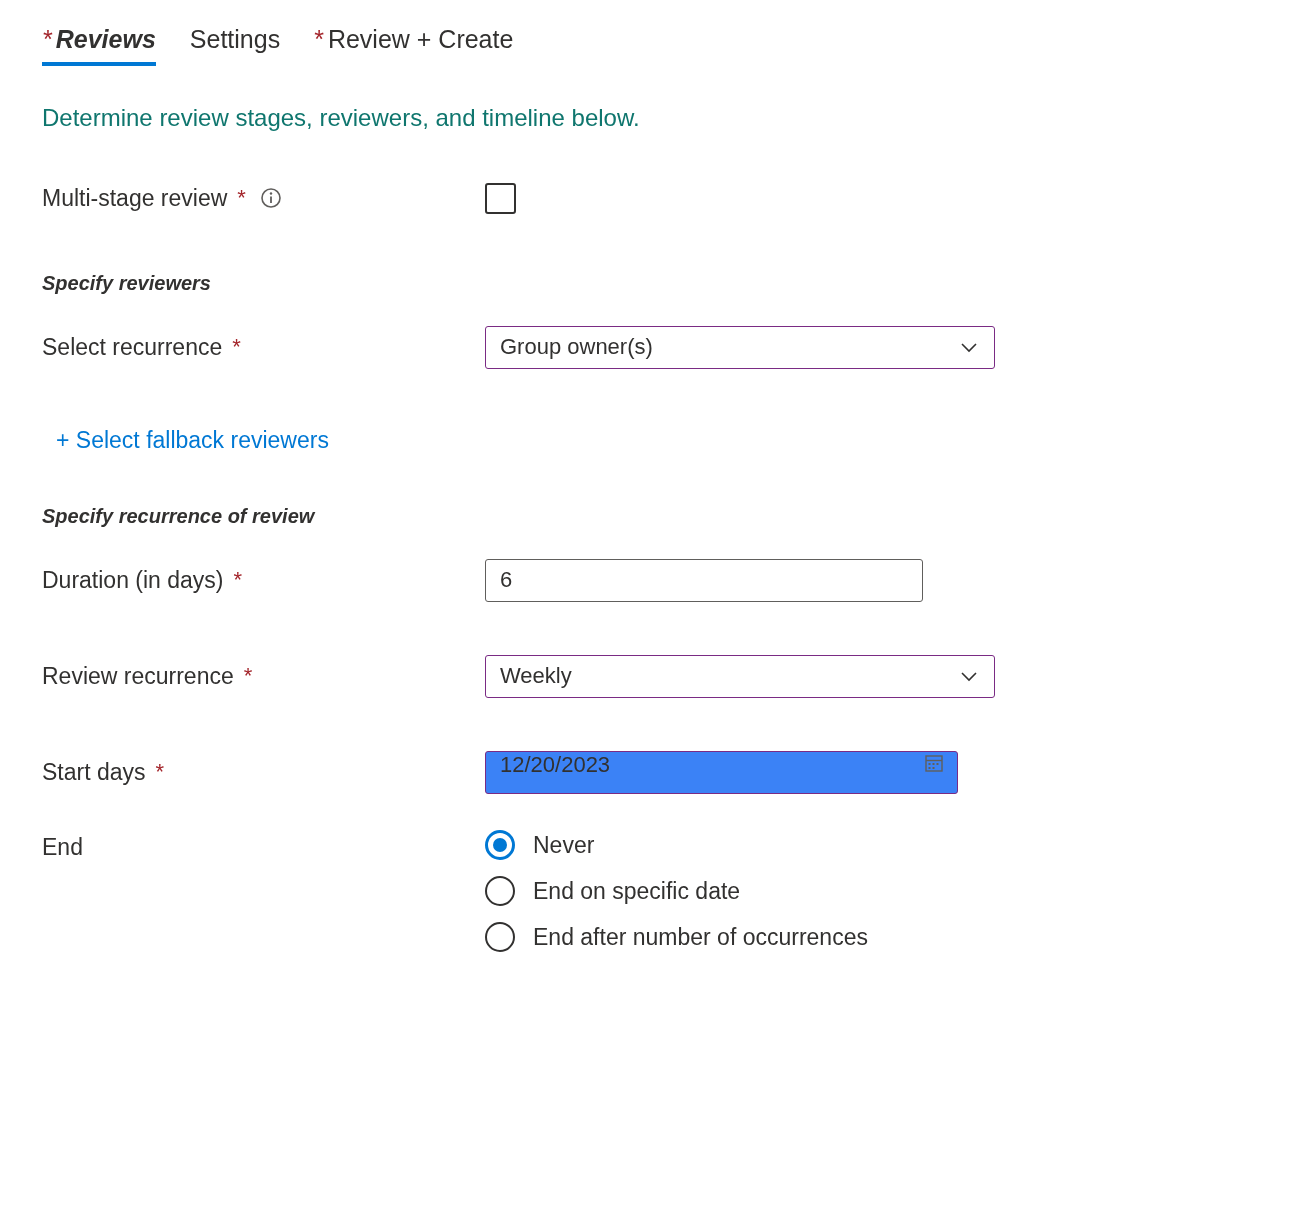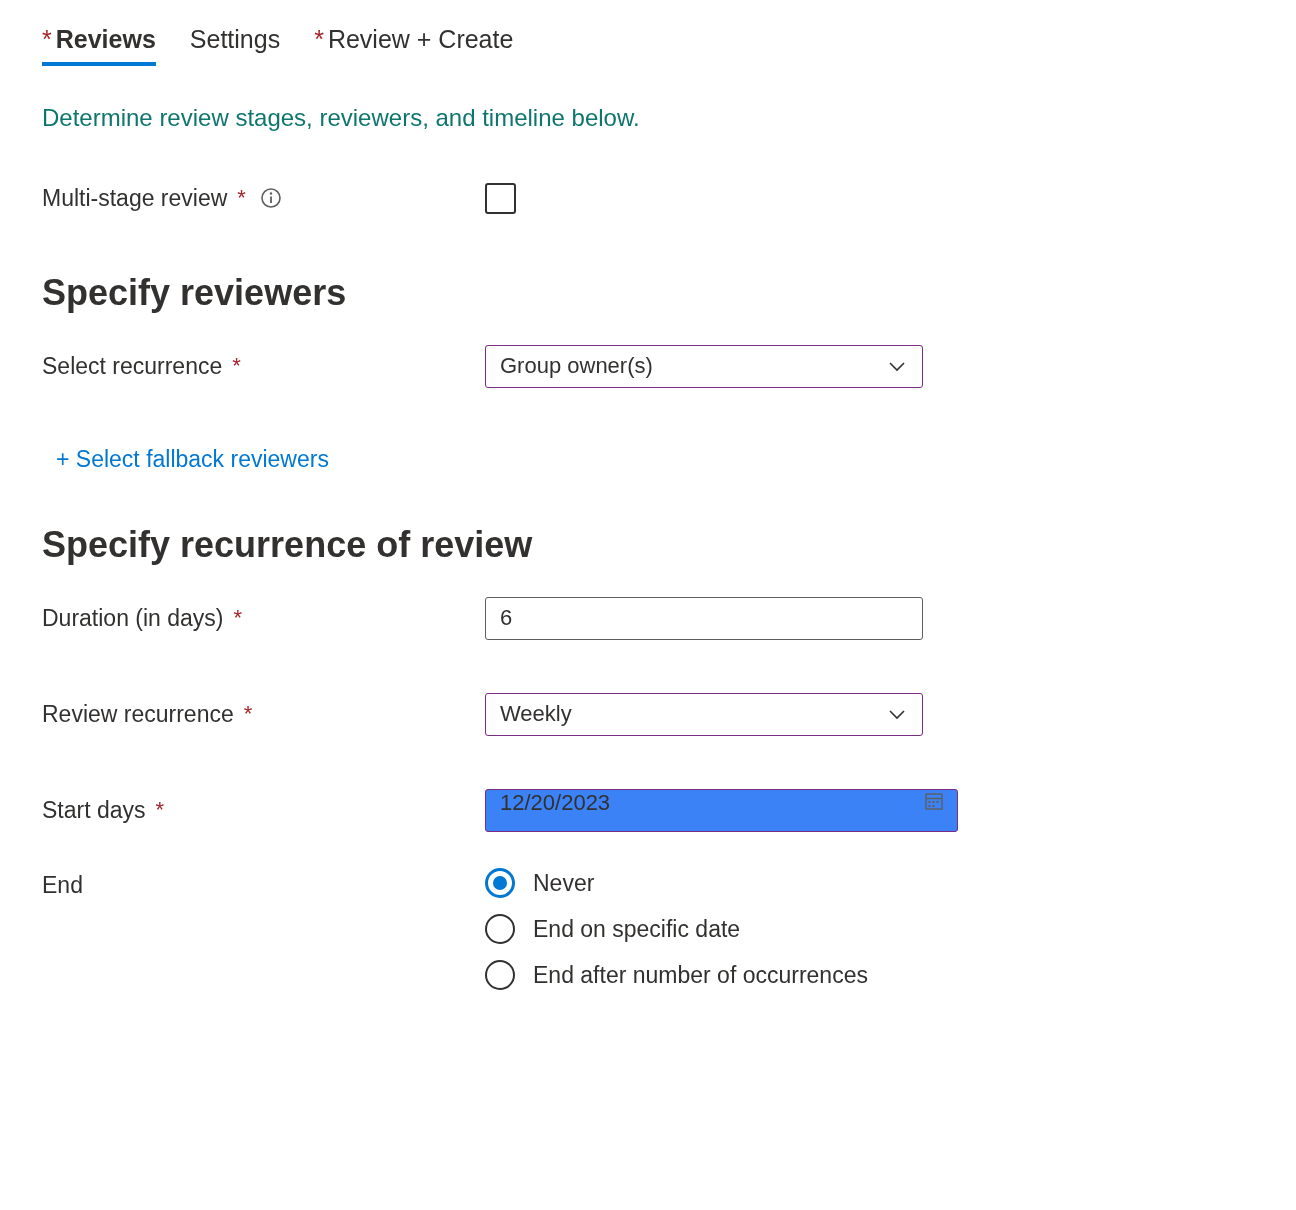--- a/index.html
+++ b/index.html
@@ -28,39 +28,41 @@
       cursor: pointer;
       white-space: nowrap;
     }
     .tab .req-mark {
       color: #a4262c;
       margin-right: 4px;
       font-weight: 400;
     }
     .tab.active {
       font-weight: 700;
+      font-style: italic;
     }
     .tab.active::after {
       content: "";
       position: absolute;
       left: 0;
       right: 0;
       bottom: 0;
       height: 4px;
       background: #0078d4;
     }
     .intro {
       font-size: 24px;
       color: #0f766e;
       margin-bottom: 44px;
     }
     .section-title {
-      font-size: 36px;
+      font-size: 20px;
       font-weight: 700;
       margin: 26px 0 30px 0;
+      font-style: italic;
     }
     .form-row {
       display: flex;
       align-items: center;
       margin-bottom: 52px;
       min-height: 44px;
     }
     .form-row.tight {
       margin-bottom: 40px;
       align-items: flex-start;
@@ -90,21 +92,21 @@
     }
     .checkbox {
       width: 31px;
       height: 31px;
       border: 2.5px solid #323130;
       border-radius: 3px;
       background: #fff;
       cursor: pointer;
     }
     .dropdown {
-      width: 438px;
+      width: 510px;
       height: 43px;
       border: 1px solid #6b2d7b;
       border-radius: 3px;
       display: flex;
       align-items: center;
       justify-content: space-between;
       padding: 0 14px;
       font-size: 22px;
       color: #323130;
       background: #fff;

